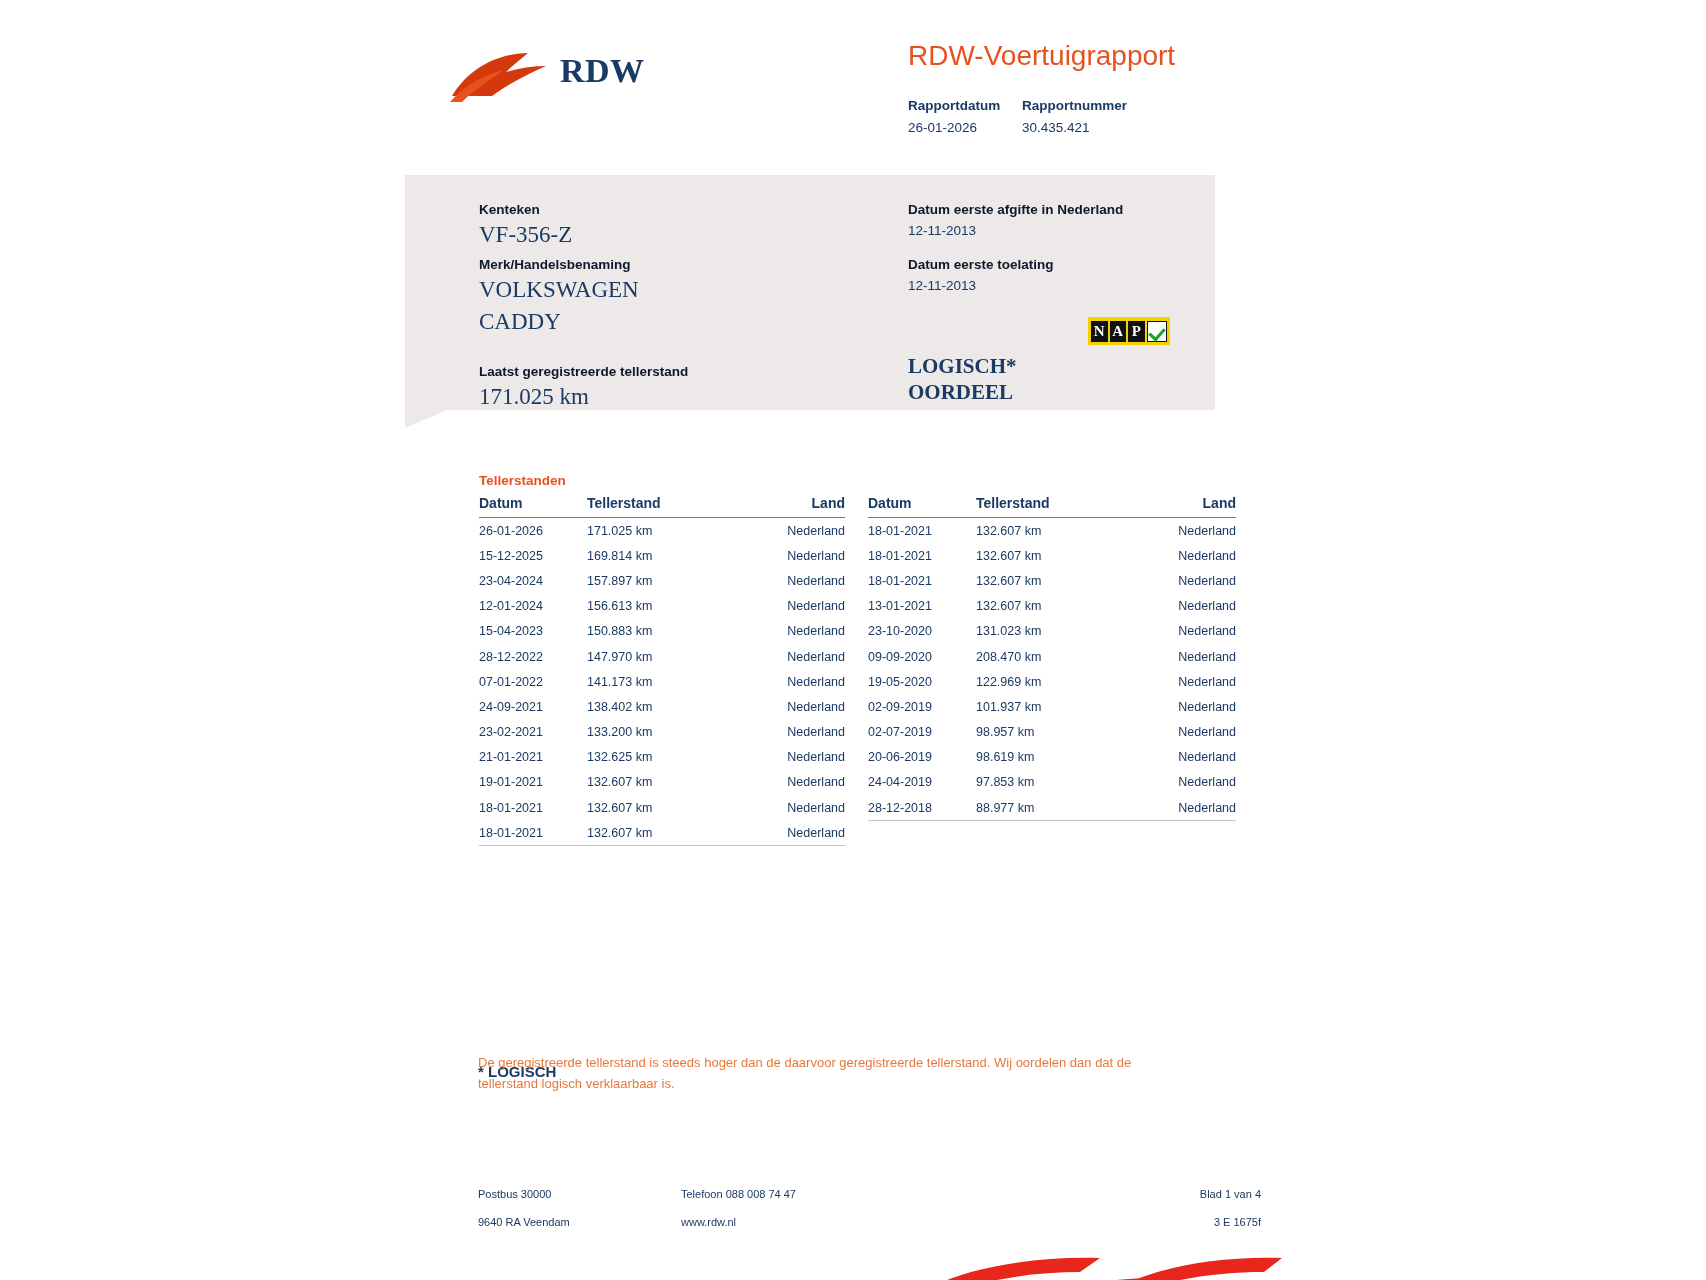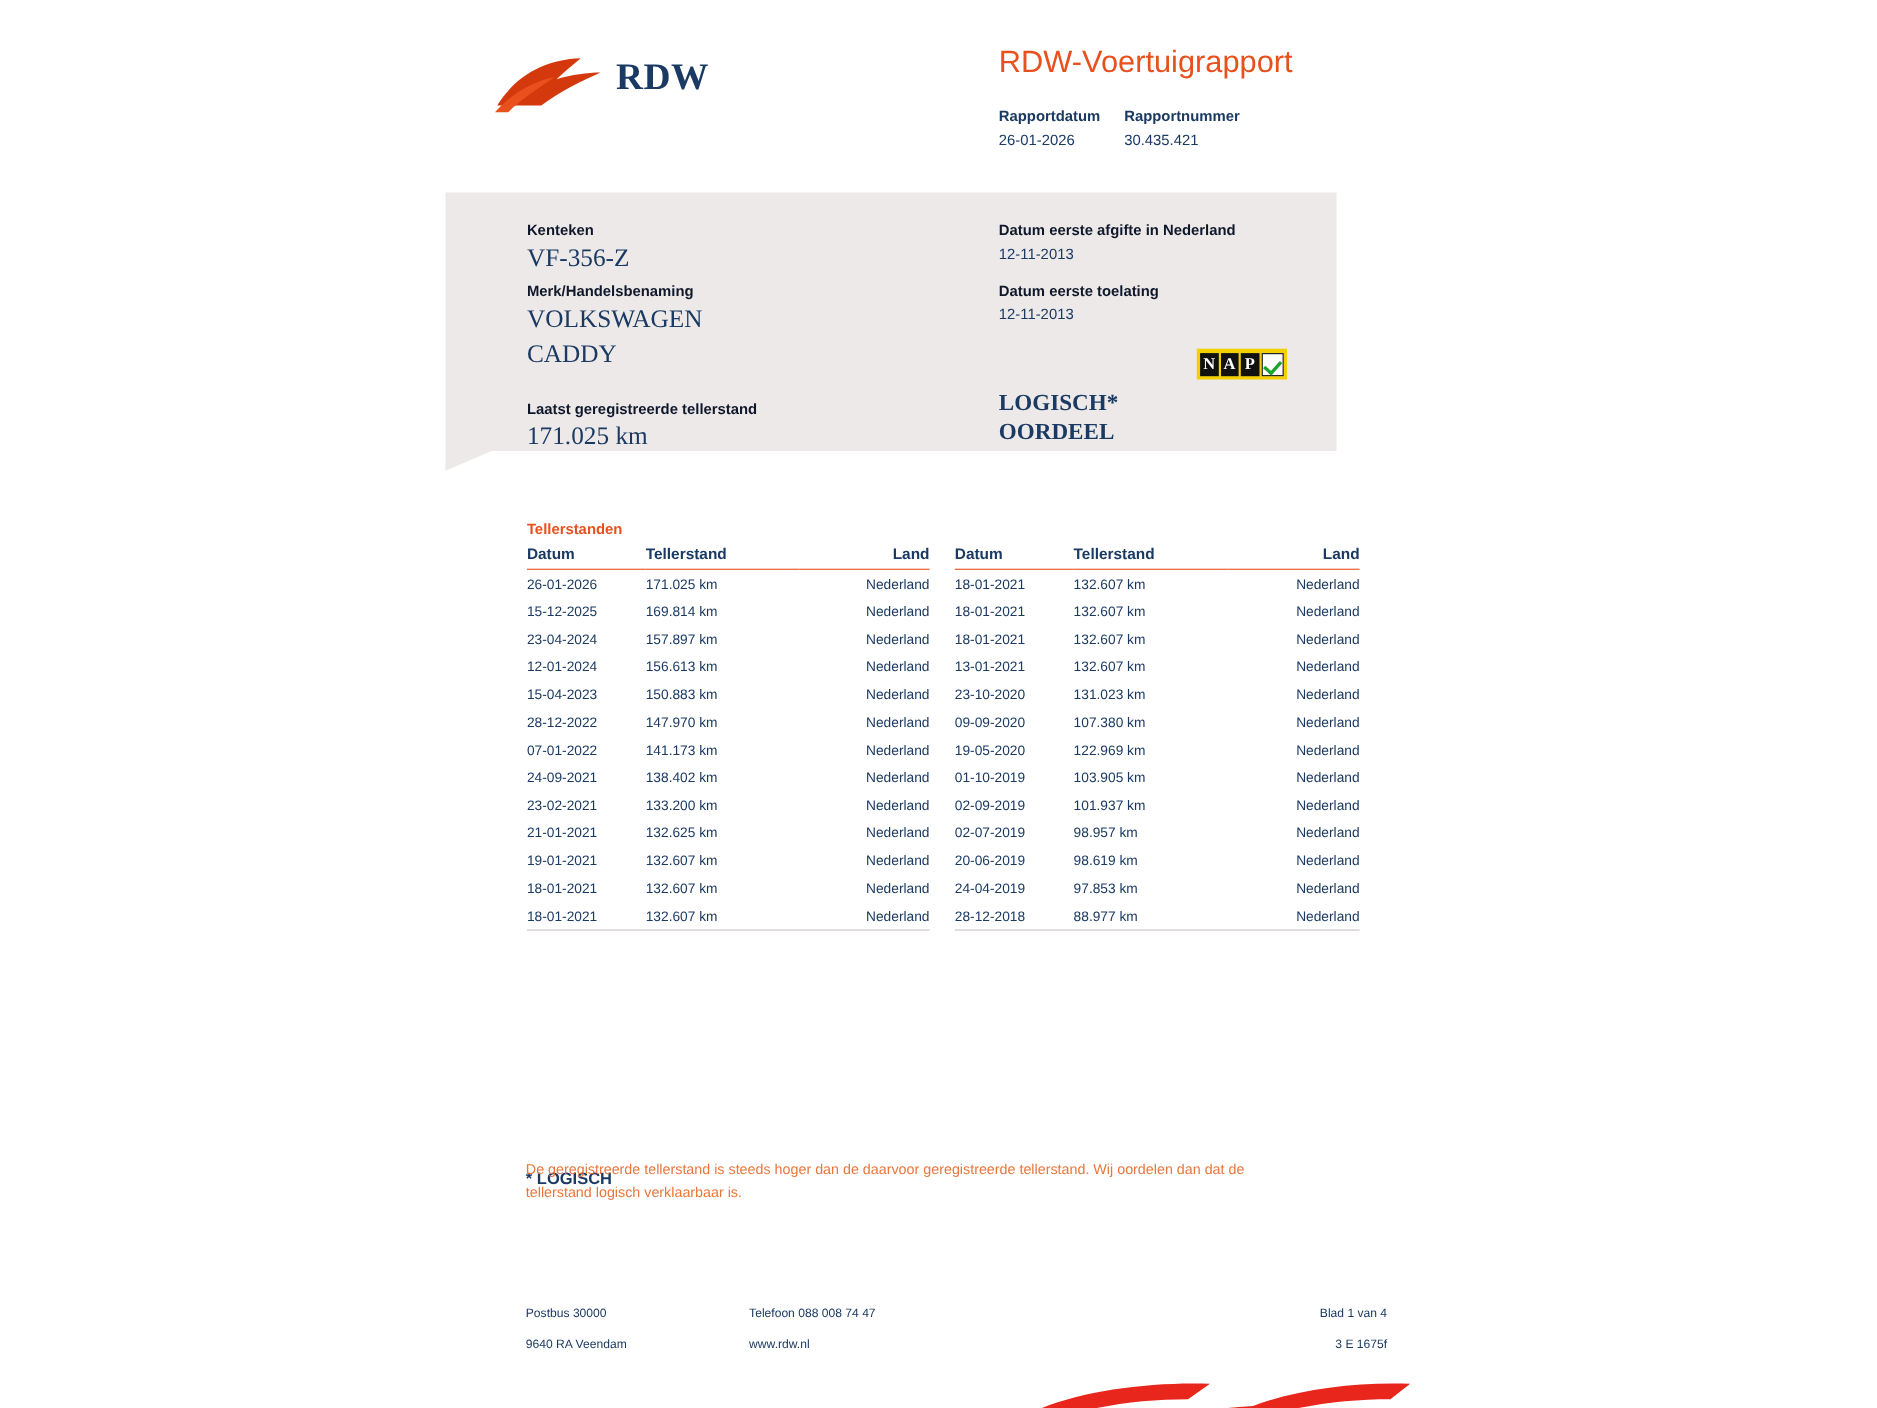--- a/index.html
+++ b/index.html
@@ -403,31 +403,26 @@
           <td class="c-mile">132.607 km</td>
           <td class="c-land">Nederland</td>
         </tr>
         <tr>
           <td class="c-date">23-10-2020</td>
           <td class="c-mile">131.023 km</td>
           <td class="c-land">Nederland</td>
         </tr>
         <tr>
           <td class="c-date">09-09-2020</td>
-          <td class="c-mile">107.380 km</td>
+          <td class="c-mile">208.470 km</td>
           <td class="c-land">Nederland</td>
         </tr>
         <tr>
           <td class="c-date">19-05-2020</td>
           <td class="c-mile">122.969 km</td>
-          <td class="c-land">Nederland</td>
-        </tr>
-        <tr>
-          <td class="c-date">01-10-2019</td>
-          <td class="c-mile">103.905 km</td>
           <td class="c-land">Nederland</td>
         </tr>
         <tr>
           <td class="c-date">02-09-2019</td>
           <td class="c-mile">101.937 km</td>
           <td class="c-land">Nederland</td>
         </tr>
         <tr>
           <td class="c-date">02-07-2019</td>
           <td class="c-mile">98.957 km</td>

